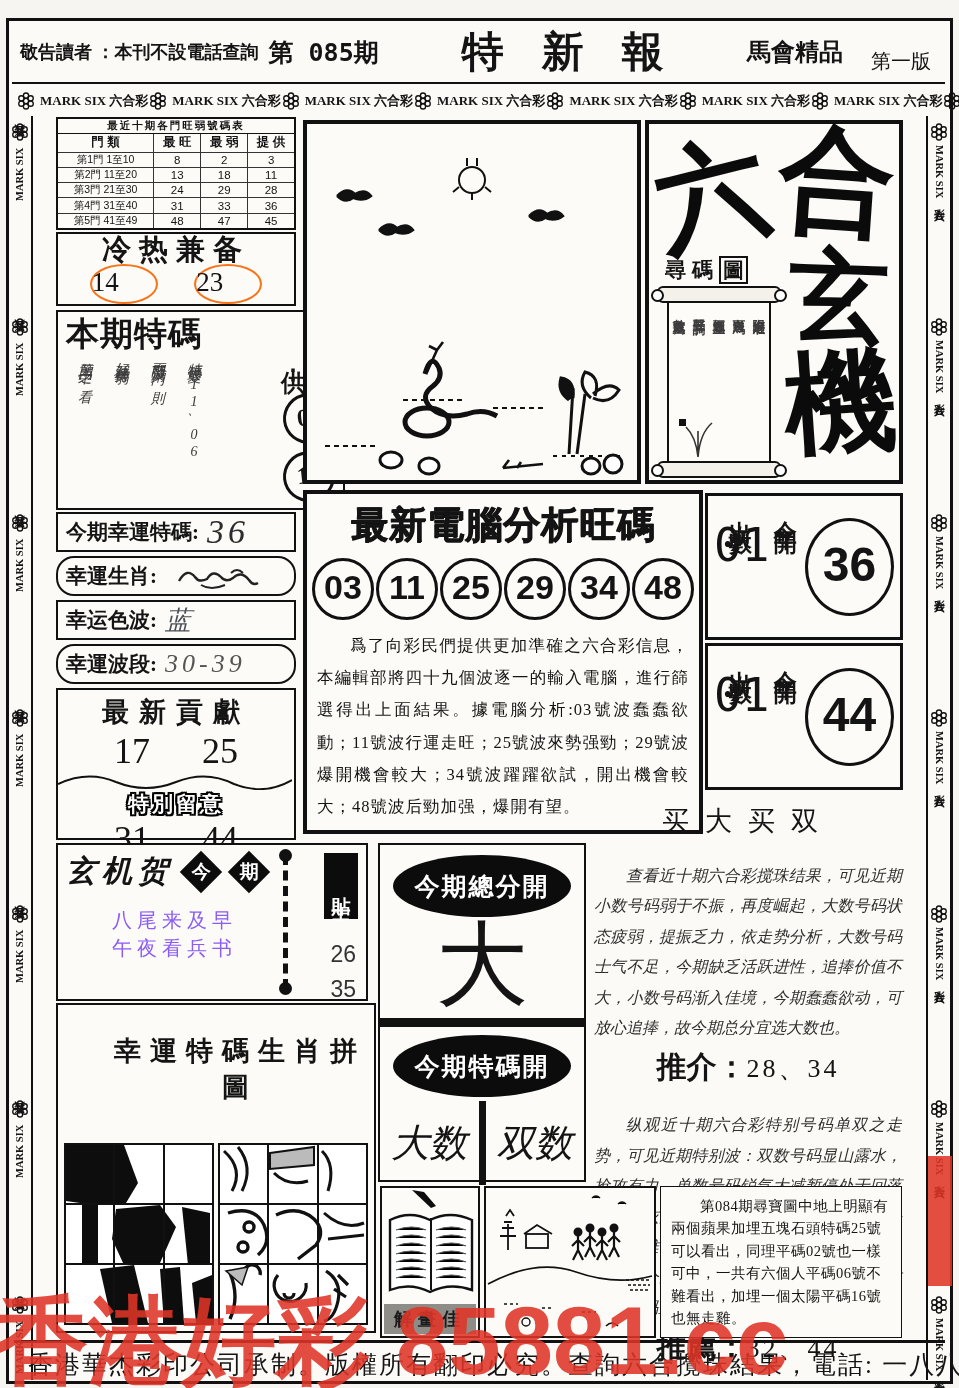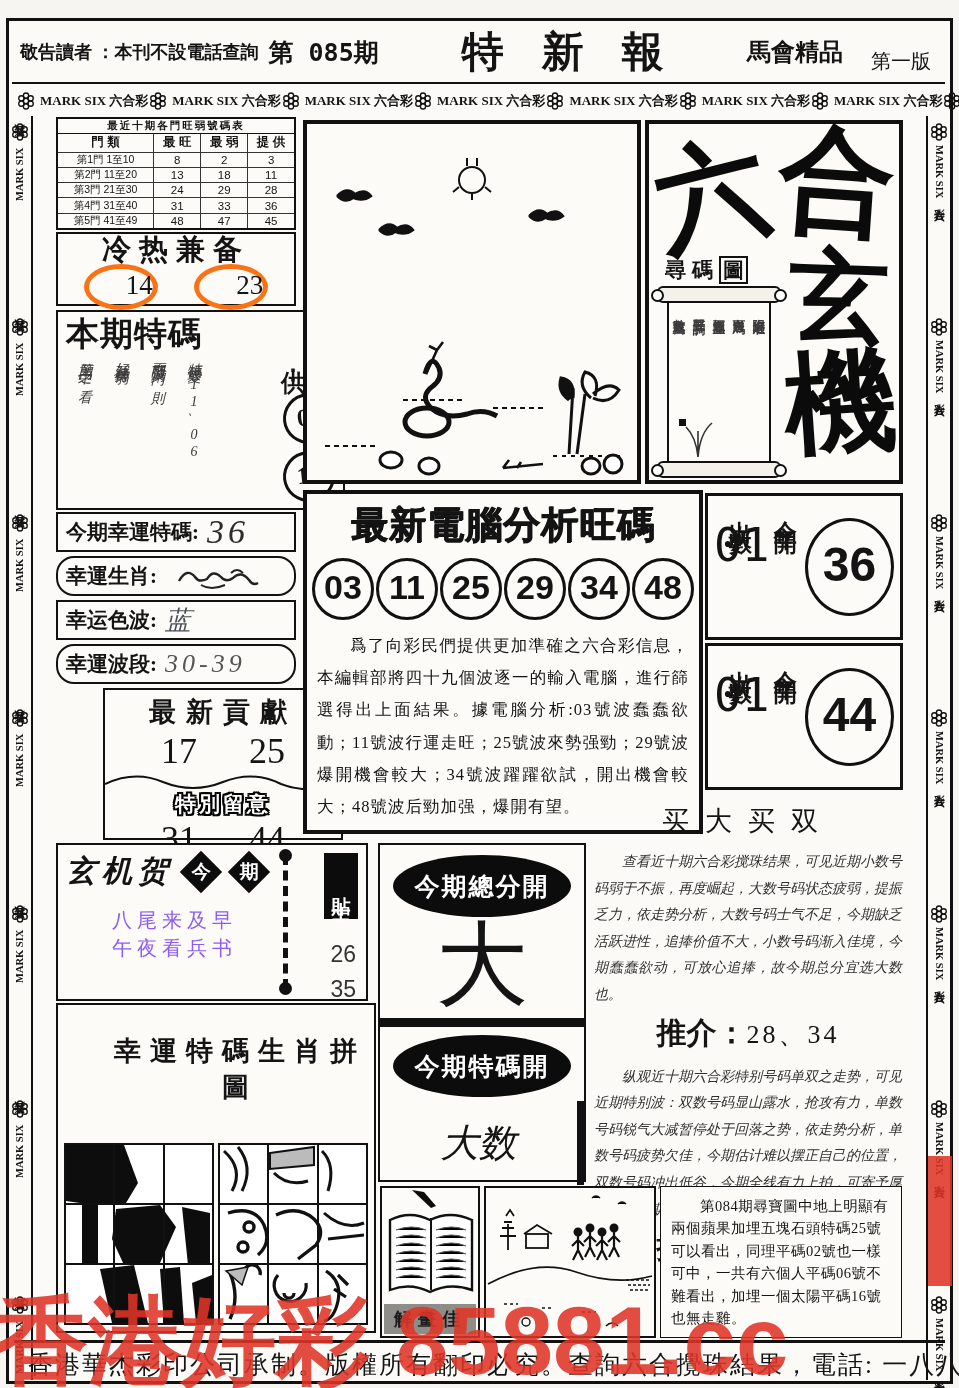--- a/index.html
+++ b/index.html
@@ -43,43 +43,43 @@
   #hotTable th,#hotTable td{border-bottom:1px solid #333;border-right:1px solid #333;padding:0 2px;
      font-size:11.5px;text-align:center;height:14px;}
   #hotTable th{font-weight:bold;font-size:12.5px;}
   #hotTable td:first-child{text-align:center;font-size:10.5px;white-space:nowrap;}
   #hotTable tr>*:last-child{border-right:none;}
   #hotTable tr:last-child>*{border-bottom:none;margin-left:44px;}
 
   
   #coldHot{left:56px;top:232px;width:240px;height:74px;text-align:center;}
   #coldHot .ttl{font-size:29px;font-weight:900;font-family:"Liberation Serif",serif;letter-spacing:8px;line-height:30px;}
-  .oval{display:inline-block;width:64px;height:36px;border:5px solid #f97316;border-radius:50%;
-        font-size:27px;line-height:33px;text-align:right;font-family:"Liberation Serif",serif;margin:0 16px;}
+  .oval{display:inline-block;width:64px;height:36px;border:2px solid #f97316;border-radius:50%;
+        font-size:27px;line-height:33px;text-align:left;font-family:"Liberation Serif",serif;margin:0 16px;}
 
   
   #specialCode{left:56px;top:310px;width:289px;height:200px;padding:4px 8px;}
   #specialCode .ttl{font-size:33px;font-weight:900;font-family:"Liberation Serif",serif;letter-spacing:1px;line-height:36px;}
   #specialCode .body{display:flex;justify-content:space-between;height:150px;}
   .handcols{writing-mode:vertical-rl;text-orientation:upright;white-space:pre-line;font-size:14px;
             font-family:"Liberation Serif",serif;font-style:italic;color:#3a3a3a;line-height:2.6;letter-spacing:2px;}
   #specialCode .provide{display:flex;flex-direction:column;align-items:center;}
   #specialCode .provide .lbl{writing-mode:vertical-rl;text-orientation:upright;font-size:24px;font-weight:bold;
             font-family:"Liberation Serif",serif;letter-spacing:4px;}
   .pcircle{width:46px;height:46px;border:3px solid #111;border-radius:50%;font-size:24px;font-weight:bold;
            line-height:42px;text-align:center;font-family:"Liberation Serif",serif;margin-top:6px;transform:rotate(-6deg);}
 
   
   .luckyrow{left:56px;width:240px;height:40px;display:flex;align-items:center;padding:0 8px;box-sizing:border-box;}
   .luckyrow .lbl{font-size:21px;font-weight:bold;font-family:"Liberation Serif",serif;white-space:nowrap;}
   .luckyrow .val{margin-left:8px;font-size:26px;font-family:"Liberation Serif",serif;font-style:italic;color:#2c2c2c;letter-spacing:4px;}
   .round{border-radius:18px;}
 
   
-  #contrib{left:56px;top:688px;width:240px;height:152px;text-align:center;padding-top:4px;margin-left:47px;}
+  #contrib{left:56px;top:688px;width:240px;height:152px;text-align:center;padding-top:4px;}
   #contrib .ttl{font-size:27px;font-weight:bold;font-family:"Liberation Serif",serif;letter-spacing:10px;}
   #contrib .nums{font-size:36px;font-family:"Liberation Serif",serif;display:flex;justify-content:space-around;padding:0 30px;}
   #contrib .notice{font-size:21px;font-weight:900;color:#fff;letter-spacing:3px;
      text-shadow:-2px -2px 0 #000,2px -2px 0 #000,-2px 2px 0 #000,2px 2px 0 #000,0 2px 0 #000,0 -2px 0 #000,2px 0 0 #000,-2px 0 0 #000;}
 
   
   #mystery{left:56px;top:843px;width:312px;height:158px;padding:6px 8px;}
   #mystery .ttlrow{display:flex;align-items:center;gap:6px;}
   #mystery .ttl{font-size:30px;font-weight:900;font-family:"Liberation Serif",serif;font-style:italic;letter-spacing:6px;}
   .diamond{width:30px;height:30px;background:#0c0c0c;transform:rotate(45deg);display:flex;align-items:center;justify-content:center;margin:4px 6px;}
@@ -129,22 +129,22 @@
       font-size:25px;font-weight:bold;line-height:62px;letter-spacing:2px;}
   #totalOpen .bigchar{font-size:92px;font-family:"Liberation Serif",serif;line-height:1.05;}
   #specialOpen .pair{display:flex;height:84px;margin-top:4px;}
   #specialOpen .pair>div{flex:1;font-size:38px;font-family:"Liberation Serif",serif;font-style:italic;
       display:flex;align-items:center;justify-content:center;}
   #specialOpen .pair>div:first-child{border-right:7px solid #111;}
 
   
   #bigDouble{left:592px;top:795px;width:312px;height:392px;}
   #bigDouble .ttl{text-align:center;font-size:27px;font-family:"Liberation Serif",serif;letter-spacing:16px;margin-top:8px;}
-  #bigDouble .para{font-size:14px;line-height:1.9;font-family:"Liberation Serif",serif;font-style:italic;color:#2e2e2e;
-      text-align:justify;text-indent:2em;margin:10px 2px 0;}
+  #bigDouble .para{font-size:16px;line-height:1.9;font-family:"Liberation Serif",serif;font-style:italic;color:#2e2e2e;
+      text-align:justify;text-indent:2em;margin:22px 2px 0;}
   #bigDouble .reco{text-align:center;margin:4px 0 2px;}
   #bigDouble .reco .lb{font-size:30px;font-weight:900;font-family:"Liberation Serif",serif;}
   #bigDouble .reco .vl{font-size:26px;font-family:"Liberation Serif",serif;letter-spacing:3px;}
 
   
   #mystic{left:645px;top:120px;width:258px;height:364px;border-width:4px;}
   .mchar{position:absolute;font-family:"DejaVu Serif",serif;font-weight:900;color:#0b0b0b;line-height:1;}
   #mc0{left:6px;top:14px;font-size:112px;transform:rotate(-14deg);}
   #mc1{right:4px;top:-2px;font-size:116px;transform:rotate(4deg);}
   #mc2{right:10px;top:122px;font-size:100px;transform:rotate(2deg);}
@@ -586,20 +586,21 @@
 
   <div class="box" id="totalOpen">
     <span class="ellipseTtl">今期總分開</span>
     <div class="bigchar">大</div>
   </div>
 
   <div class="box" id="specialOpen">
     <span class="ellipseTtl">今期特碼開</span>
     <div class="pair">
       <div>大数</div>
+      <div>双数</div>
     </div>
   </div>
 
   <div class="abs" id="bigDouble">
     <div class="ttl">买大买双</div>
     <div class="para">查看近十期六合彩搅珠结果，可见近期小数号码弱于不振，再度崛起，大数号码状态疲弱，提振乏力，依走势分析，大数号码士气不足，今期缺乏活跃进性，追捧价值不大，小数号码渐入佳境，今期蠢蠢欲动，可放心追捧，故今期总分宜选大数也。</div>
     <div class="reco"><span class="lb">推介：</span><span class="vl">28、34</span></div>
     <div class="para">纵观近十期六合彩特别号码单双之走势，可见近期特别波：双数号码显山露水，抢攻有力，单数号码锐气大减暂停处于回落之势，依走势分析，单数号码疲势欠佳，今期估计难以摆正自己的位置，双数号码冲出低谷，今期全线有力上拍，可寄予厚望，故今期特码宜捧的双数也。</div>
     <div class="reco"><span class="lb">推薦：</span><span class="vl">32、44</span></div>
   </div>

